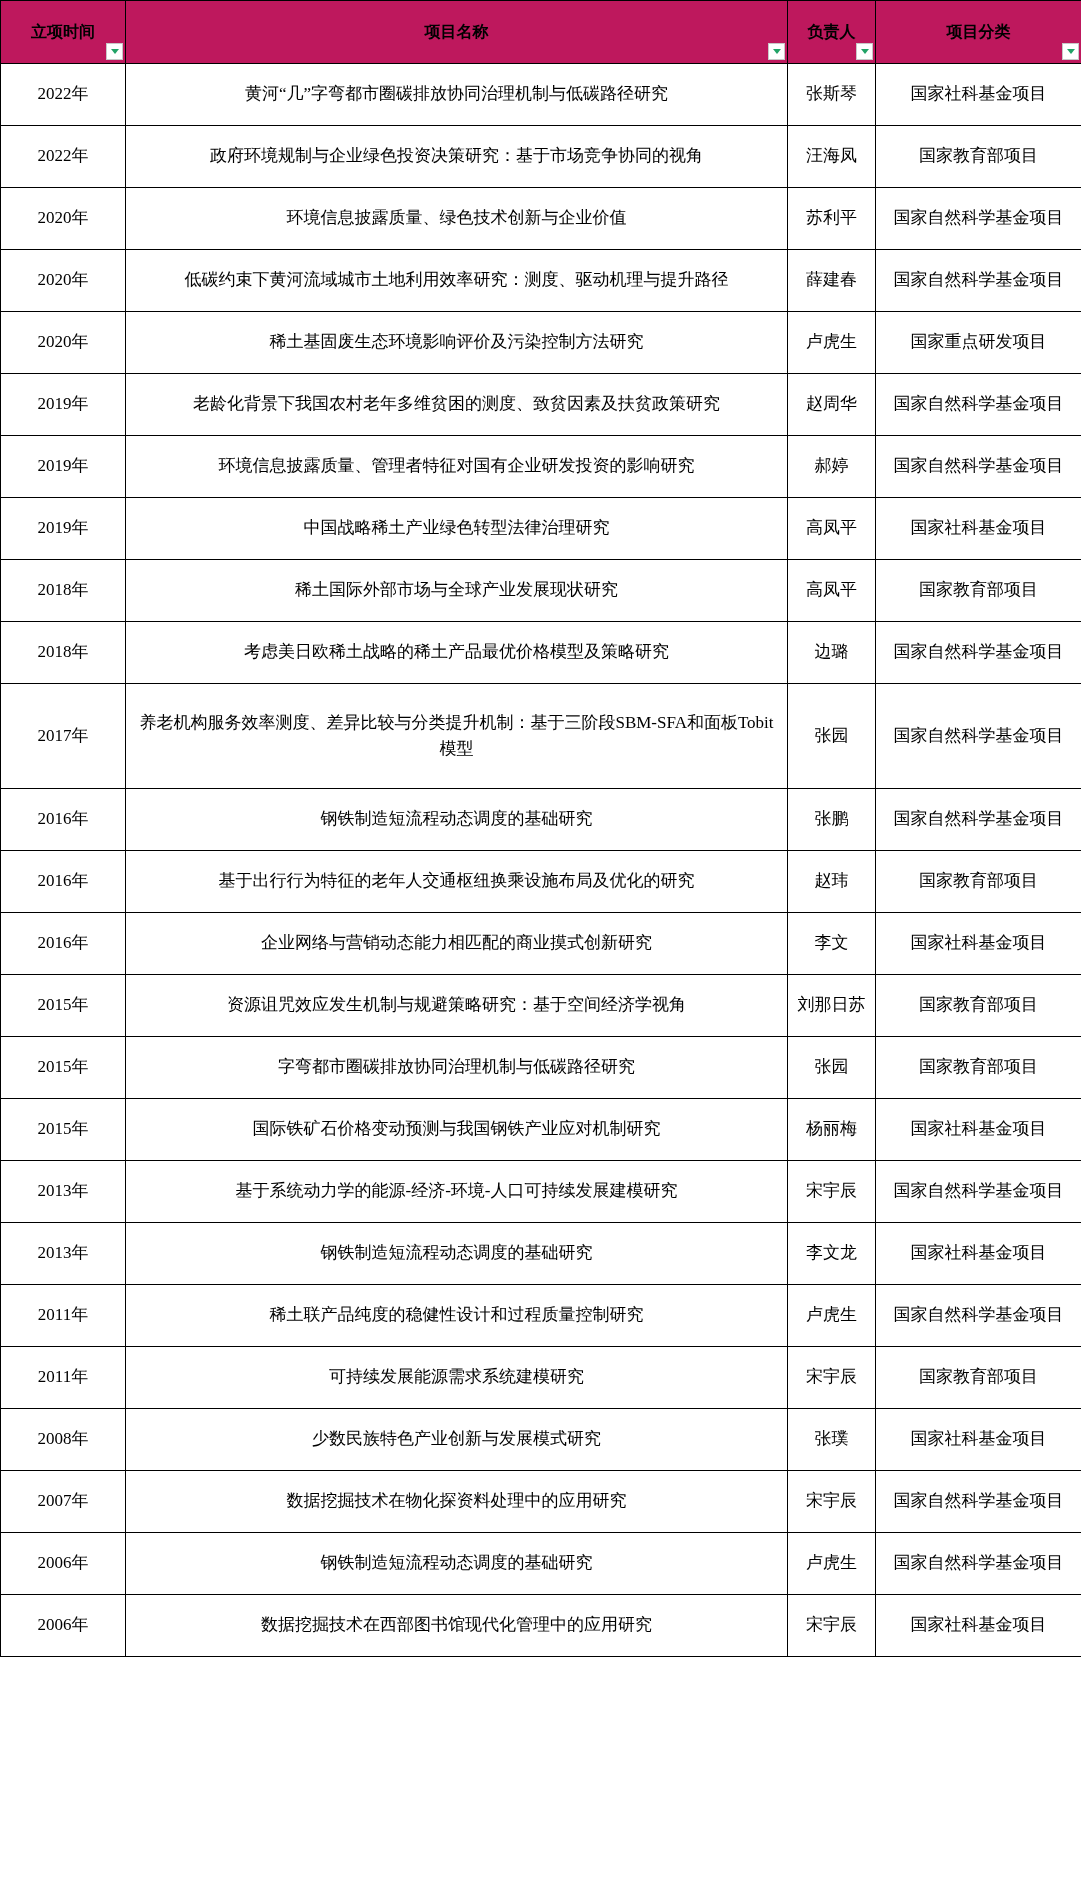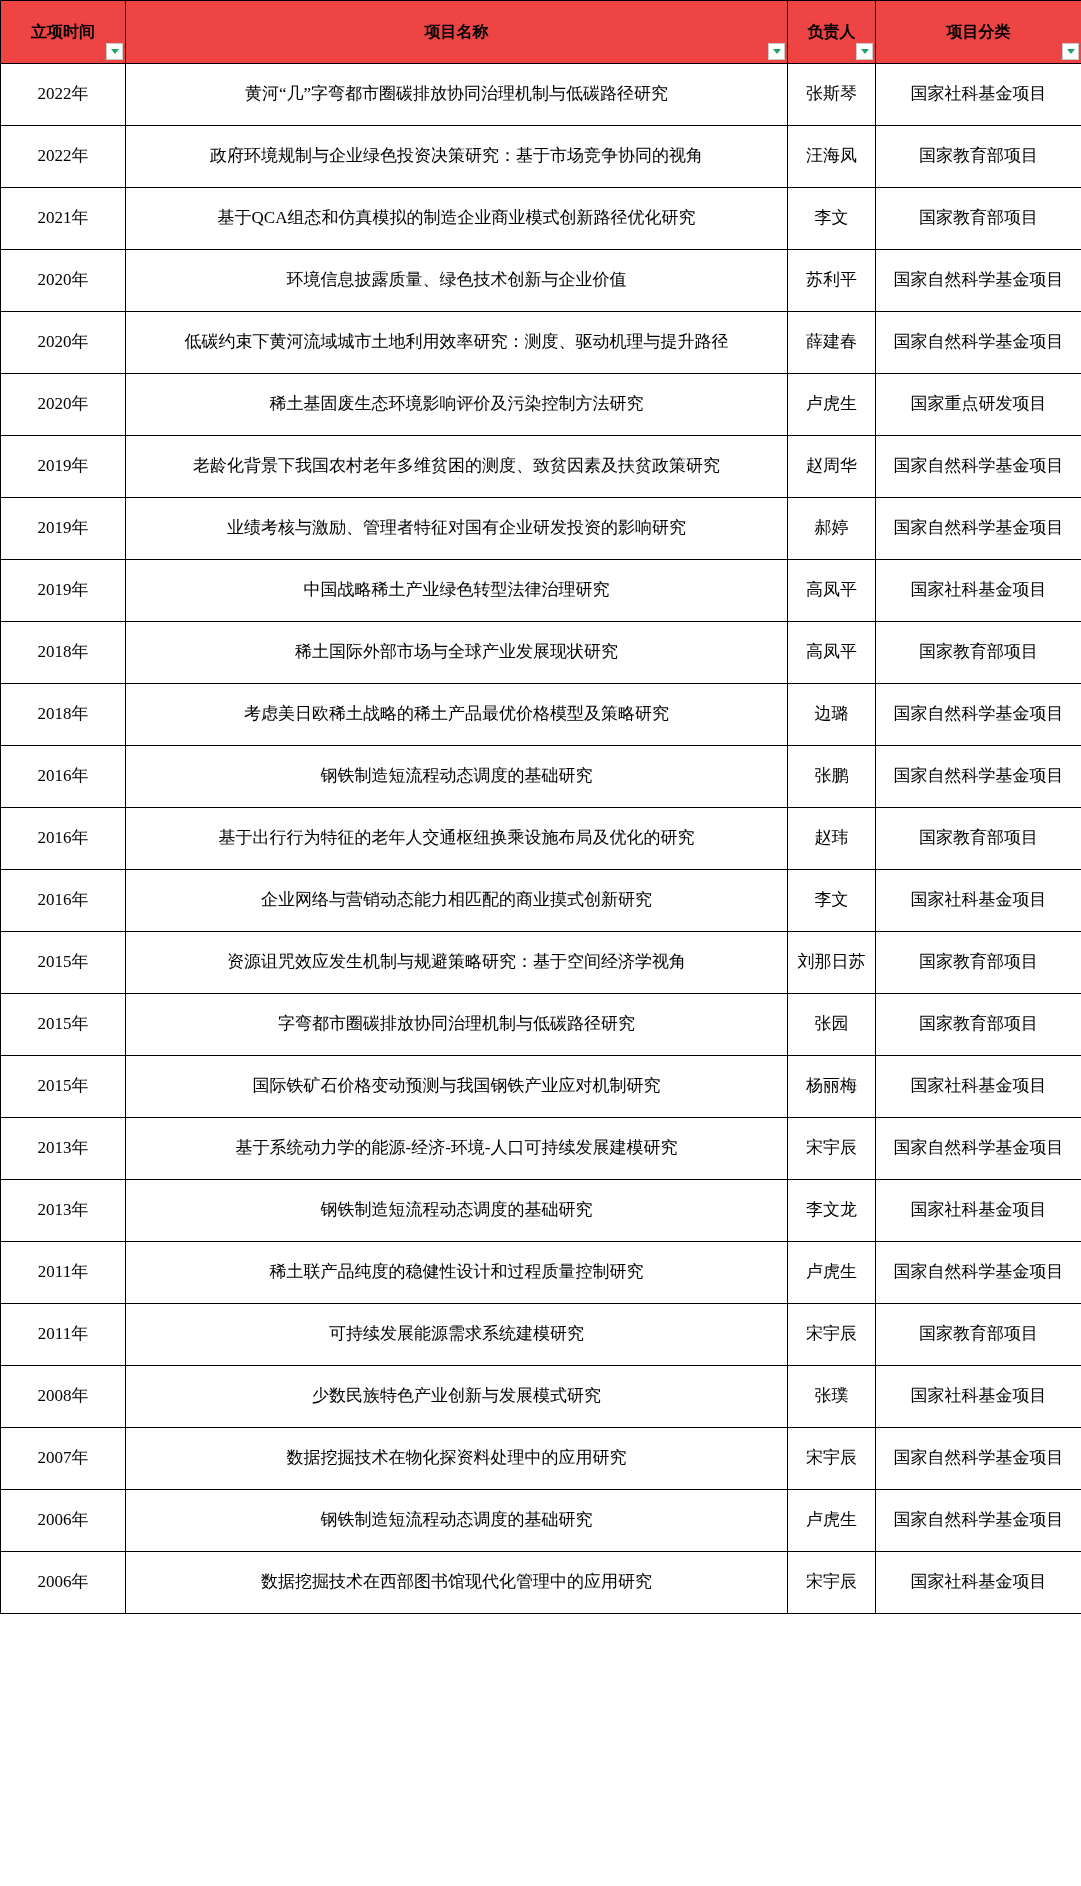--- a/index.html
+++ b/index.html
@@ -25,21 +25,21 @@
     box-sizing: border-box;
     padding: 2px 6px;
     overflow: hidden;
     word-break: break-all;
   }
   thead th {
     height: 63px;
     font-size: 16px;
     font-weight: bold;
     position: relative;
-    background: #ef4444;
+    background: #be185d;
   }
   tbody td {
     height: 62px;
     font-size: 17px;
     font-weight: normal;
     line-height: 1.55;
     background: #ffffff;
   }
   tbody tr.tall td {
     height: 105px;
@@ -111,26 +111,20 @@
         <td>张斯琴</td>
         <td>国家社科基金项目</td>
       </tr>
       <tr>
         <td>2022年</td>
         <td>政府环境规制与企业绿色投资决策研究：基于市场竞争协同的视角</td>
         <td>汪海凤</td>
         <td>国家教育部项目</td>
       </tr>
       <tr>
-        <td>2021年</td>
-        <td>基于QCA组态和仿真模拟的制造企业商业模式创新路径优化研究</td>
-        <td>李文</td>
-        <td>国家教育部项目</td>
-      </tr>
-      <tr>
         <td>2020年</td>
         <td>环境信息披露质量、绿色技术创新与企业价值</td>
         <td>苏利平</td>
         <td>国家自然科学基金项目</td>
       </tr>
       <tr>
         <td>2020年</td>
         <td>低碳约束下黄河流域城市土地利用效率研究：测度、驱动机理与提升路径</td>
         <td>薛建春</td>
         <td>国家自然科学基金项目</td>
@@ -142,40 +136,46 @@
         <td>国家重点研发项目</td>
       </tr>
       <tr>
         <td>2019年</td>
         <td>老龄化背景下我国农村老年多维贫困的测度、致贫因素及扶贫政策研究</td>
         <td>赵周华</td>
         <td>国家自然科学基金项目</td>
       </tr>
       <tr>
         <td>2019年</td>
-        <td>业绩考核与激励、管理者特征对国有企业研发投资的影响研究</td>
+        <td>环境信息披露质量、管理者特征对国有企业研发投资的影响研究</td>
         <td>郝婷</td>
         <td>国家自然科学基金项目</td>
       </tr>
       <tr>
         <td>2019年</td>
         <td>中国战略稀土产业绿色转型法律治理研究</td>
         <td>高凤平</td>
         <td>国家社科基金项目</td>
       </tr>
       <tr>
         <td>2018年</td>
         <td>稀土国际外部市场与全球产业发展现状研究</td>
         <td>高凤平</td>
         <td>国家教育部项目</td>
       </tr>
       <tr>
         <td>2018年</td>
         <td>考虑美日欧稀土战略的稀土产品最优价格模型及策略研究</td>
         <td>边璐</td>
+        <td>国家自然科学基金项目</td>
+      </tr>
+      <tr class="tall">
+        <td>2017年</td>
+        <td>养老机构服务效率测度、差异比较与分类提升机制：基于三阶段SBM-SFA和面板Tobit模型</td>
+        <td>张园</td>
         <td>国家自然科学基金项目</td>
       </tr>
       <tr>
         <td>2016年</td>
         <td>钢铁制造短流程动态调度的基础研究</td>
         <td>张鹏</td>
         <td>国家自然科学基金项目</td>
       </tr>
       <tr>
         <td>2016年</td>

